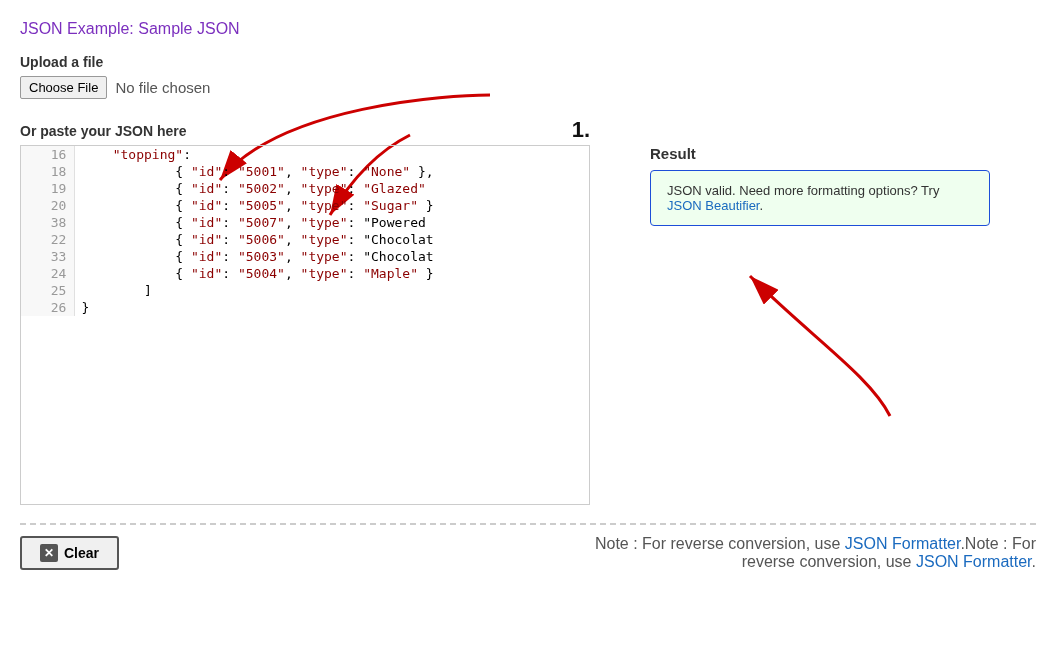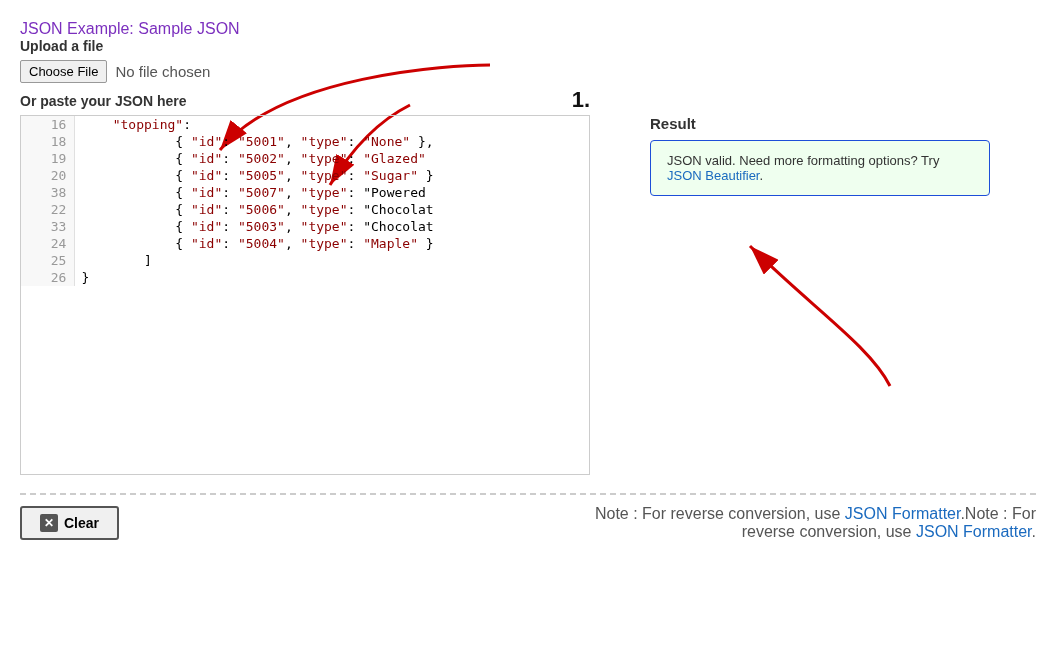--- a/index.html
+++ b/index.html
@@ -6,31 +6,32 @@
     body {
       font-family: Arial, sans-serif;
       font-size: 14px;
       background: #fff;
       color: #333;
       padding: 20px;
     }
     .page-title {
       color: #7b2fbe;
       font-size: 16px;
+      margin-bottom: 16px;
     }
     .upload-label {
       font-weight: bold;
       margin-bottom: 6px;
       display: block;
     }
     .file-row {
       display: flex;
       align-items: center;
       gap: 8px;
-      margin-bottom: 10px;
+      margin-bottom: 24px;
     }
     .choose-file-btn {
       border: 1px solid #999;
       background: #f0f0f0;
       padding: 3px 8px;
       font-size: 13px;
       cursor: pointer;
       border-radius: 2px;
     }
     .no-file-text {

